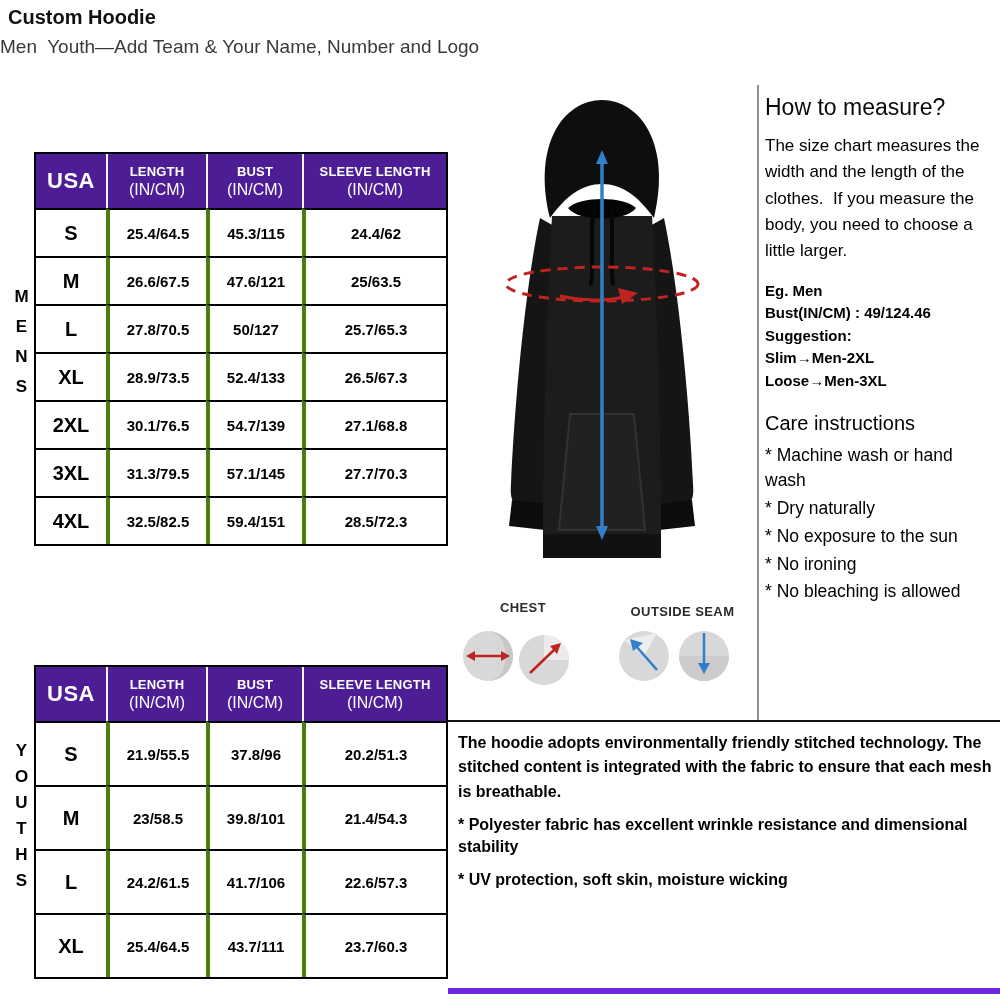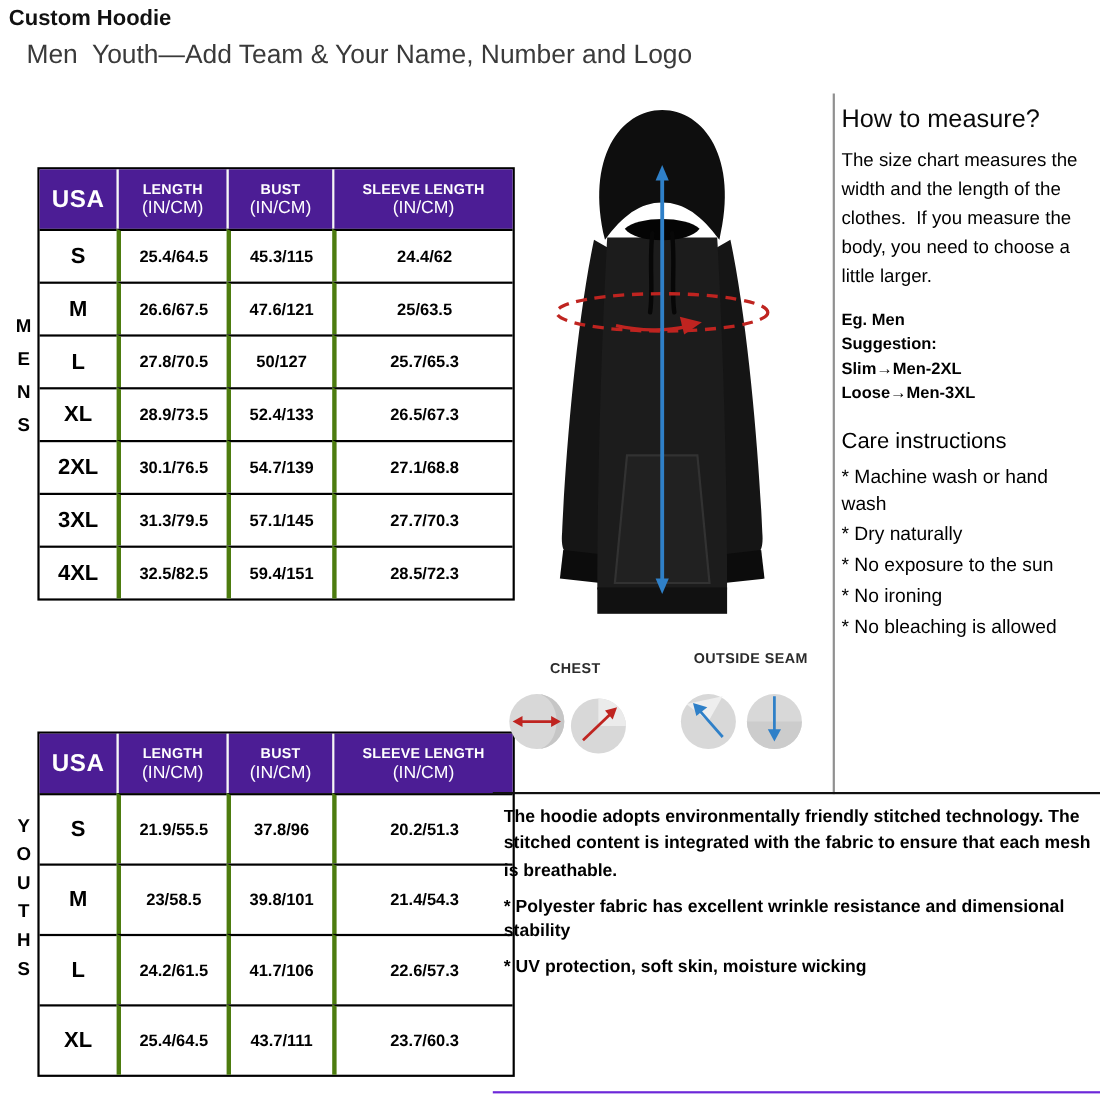--- a/index.html
+++ b/index.html
@@ -1,66 +1,66 @@
 <!DOCTYPE html>
 <html><head>
 <meta charset="utf-8">
 <style>
   * { margin:0; padding:0; box-sizing:border-box; }
   html,body { background:#fff; font-family:"Liberation Sans", sans-serif; color:#000; }
   .page { position:relative; width:1000px; height:1000px; background:#fff; overflow:hidden; }
 
   .title { position:absolute; left:8px; top:6px; font-size:20px; font-weight:700; color:#111; }
-  .subtitle { position:absolute; left:24px; top:36px; font-size:24px; font-weight:400; color:#3a3a3a; white-space:pre-wrap; }
+  .subtitle { position:absolute; left:0; top:36px; font-size:19px; font-weight:400; color:#3a3a3a; white-space:pre-wrap; }
 
   .vlabel { position:absolute; writing-mode:vertical-lr; text-orientation:upright;
             font-weight:700; font-size:17px; display:flex; align-items:center; justify-content:center; }
   #mens-vlabel { left:8px; top:152px; height:390px; width:26px; letter-spacing:11px; }
   #youths-vlabel { left:8px; top:665px; height:308px; width:26px; letter-spacing:7px; }
 
   table.size-table { position:absolute; border-collapse:separate; border-spacing:0;
                      border:2px solid #000; table-layout:fixed; background:#fff; }
   #mens-table { left:34px; top:152px; }
   #youths-table { left:34px; top:665px; }
   .size-table th, .size-table td { text-align:center; vertical-align:middle; overflow:hidden; }
   .size-table td { border-left:4px solid #4d7c0f; border-top:2px solid #000; font-weight:700; font-size:15px; }
   .size-table tr td:first-child { border-left:none; }
   .size-table thead th { background:#4c1d95; color:#fff; border-left:2px solid #f6f6f6; border-top:none; }
   .size-table thead th:first-child { border-left:none; }
   .size-table td.size-cell { font-size:20px; }
   #mens-table td { height:48px; }
   #mens-table thead th { height:54px; }
   #youths-table td { height:64px; }
   #youths-table thead th { height:54px; }
-  .c0 { width:70px; } .c1 { width:100px; } .c2 { width:96px; } .c3 { width:164px;margin-top:48px; }
+  .c0 { width:70px; } .c1 { width:100px; } .c2 { width:96px; } .c3 { width:144px;margin-top:48px; }
   .corner-label { font-size:22px; font-weight:700; letter-spacing:0.5px; }
   .col-label { display:block; font-size:13px; font-weight:700; letter-spacing:0.2px; }
   .col-sub { display:block; font-size:16px; font-weight:400; margin-top:2px; }
 
   .hoodie-svg { position:absolute; left:452px; top:84px; }
   .measure-label { position:absolute; font-size:13px; font-weight:700; color:#2b2b2b;
                    letter-spacing:0.4px; text-align:center; }
   #chest-label { left:458px; top:600px; width:130px; }
-  #seam-label { left:610px; top:591px; width:145px; }
+  #seam-label { left:610px; top:604px; width:145px; }
   .icons-svg { position:absolute; }
   #chest-icons { left:458px; top:620px; }
   #seam-icons { left:612px; top:620px; }
 
   .vline { position:absolute; left:757px; top:85px; width:2px; height:637px; background:#909090; }
 
   .right-col { position:absolute; left:765px; top:94px; width:228px; }
   .htm-title { font-size:23px; font-weight:400; color:#0a0a0a; }
   .htm-body { margin-top:12px; font-size:17px; line-height:1.55; white-space:pre-wrap; }
   .example { margin-top:15px; font-size:15px; font-weight:700; line-height:1.5; }
   .care-title { margin-top:20px; font-size:20px; font-weight:400; }
   .care-list { margin-top:8px; font-size:17.5px; line-height:1.42; }
   .care-item { margin-bottom:3px; }
 
   .bottom-block { position:absolute; left:448px; top:720px; width:552px; height:274px;
-                  border-top:2px solid #111; border-bottom:2px solid #6d28d9;
+                  border-top:2px solid #111; border-bottom:6px solid #6d28d9;
                   padding:9px 4px 8px 10px; }
   .pn-intro { font-size:16px; font-weight:700; line-height:1.52; }
   .pn-bullet { font-size:16px; font-weight:700; line-height:1.4; margin-top:10px; }
 </style>
 </head>
 <body>
 
 <div class="page">
 
   <div class="title">Custom Hoodie</div>
@@ -226,20 +226,21 @@
     <polygon points="92,54 86,43 98,43" fill="#2f80c8"></polygon>
   </svg>
 
   <div class="vline"></div>
 
   <aside class="right-col">
     <h2 class="htm-title">How to measure?</h2>
     <p class="htm-body">The size chart measures the width and the length of the clothes.  If you measure the body, you need to choose a little larger.</p>
     <div class="example">
       <div>Eg. Men</div>
+      <div>Bust(IN/CM) : 49/124.46</div>
       <div>Suggestion:</div>
       <div>Slim→Men-2XL</div>
       <div>Loose→Men-3XL</div>
     </div>
     <h3 class="care-title">Care instructions</h3>
     <div class="care-list">
       <div class="care-item">* Machine wash or hand wash</div>
       <div class="care-item">* Dry naturally</div>
       <div class="care-item">* No exposure to the sun</div>
       <div class="care-item">* No ironing</div>

